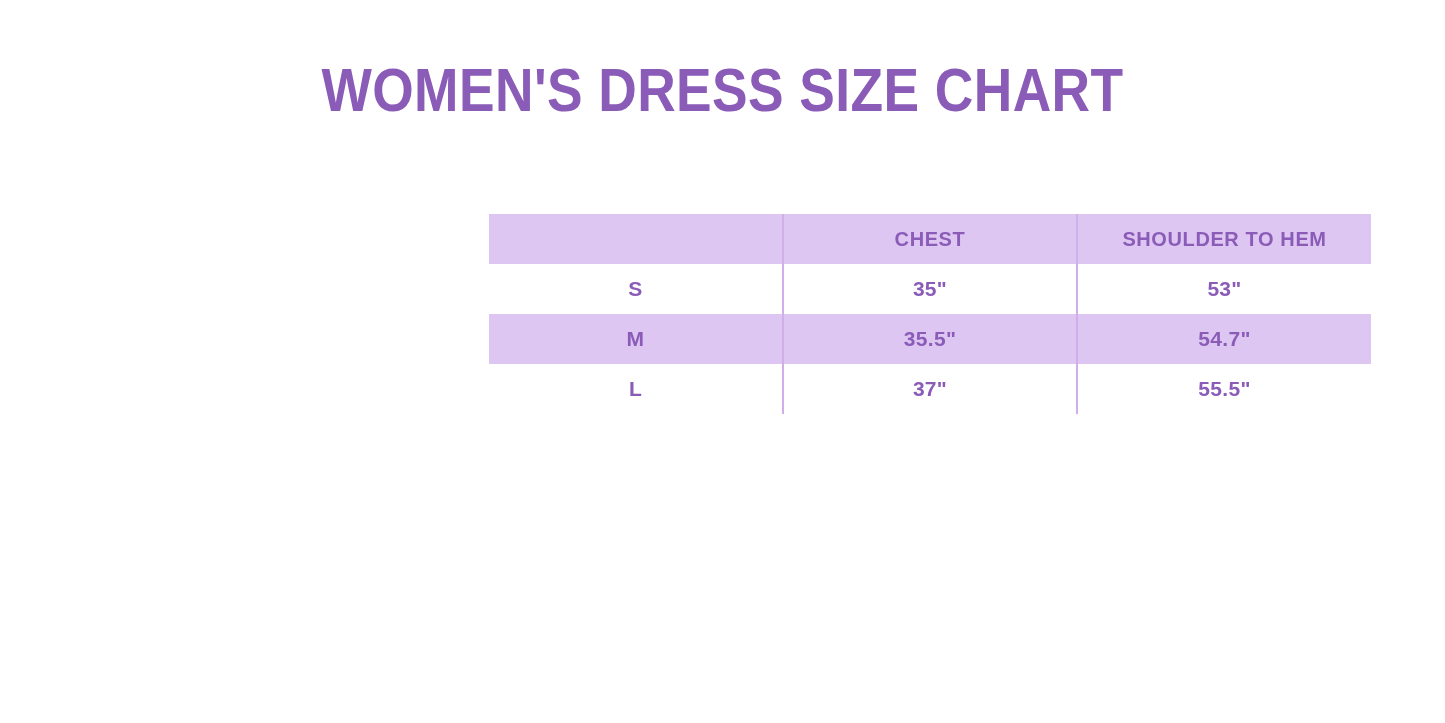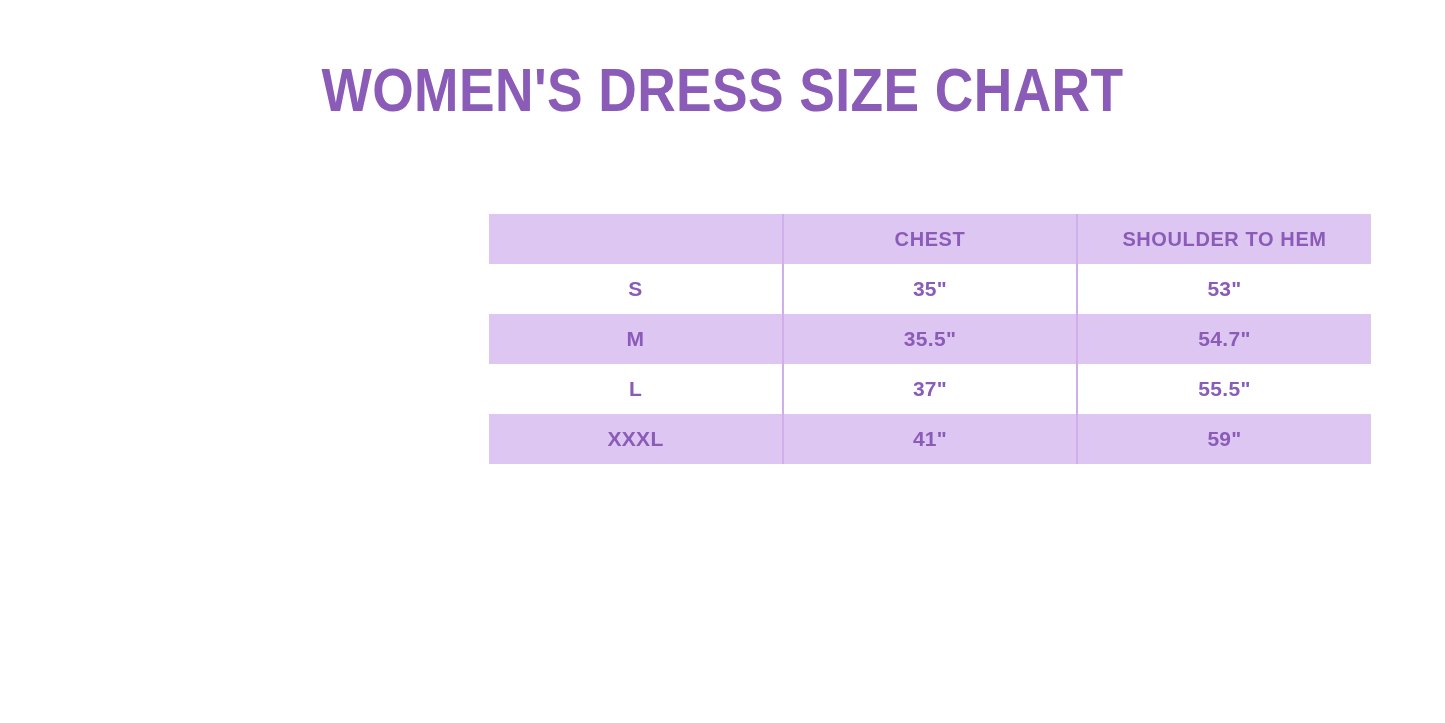--- a/index.html
+++ b/index.html
@@ -119,20 +119,15 @@
       <tr class="row-shaded">
         <td>M</td>
         <td>35.5"</td>
         <td>54.7"</td>
       </tr>
       <tr class="row-plain">
         <td>L</td>
         <td>37"</td>
         <td>55.5"</td>
       </tr>
-      <tr class="row-shaded">
-        <td>XXXL</td>
-        <td>41"</td>
-        <td>59"</td>
-      </tr>
     </tbody>
   </table>
 </div>
 
 </body></html>

